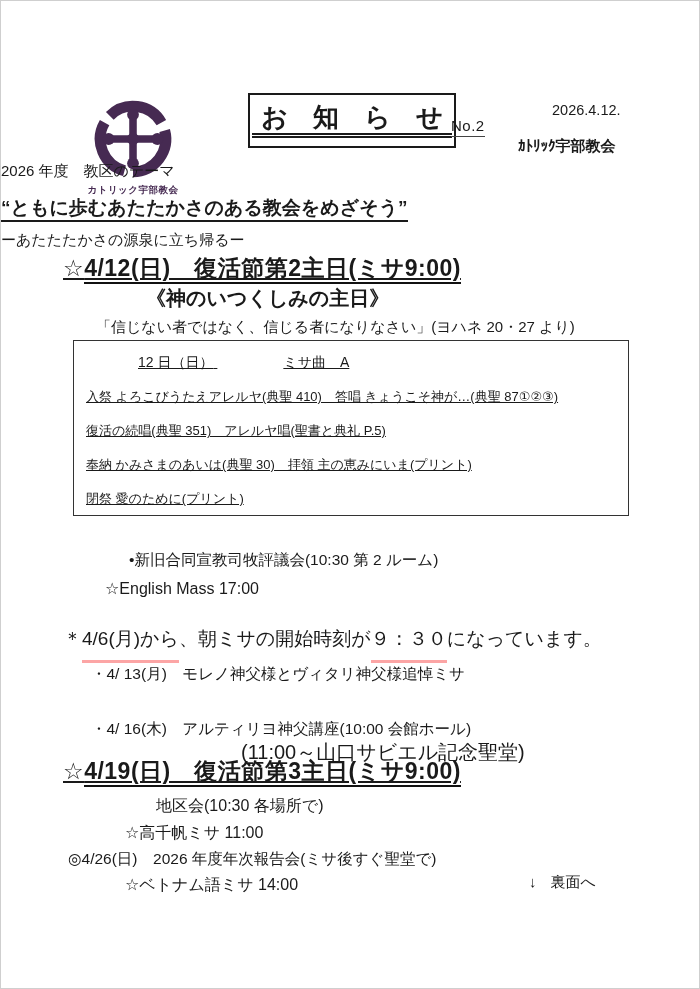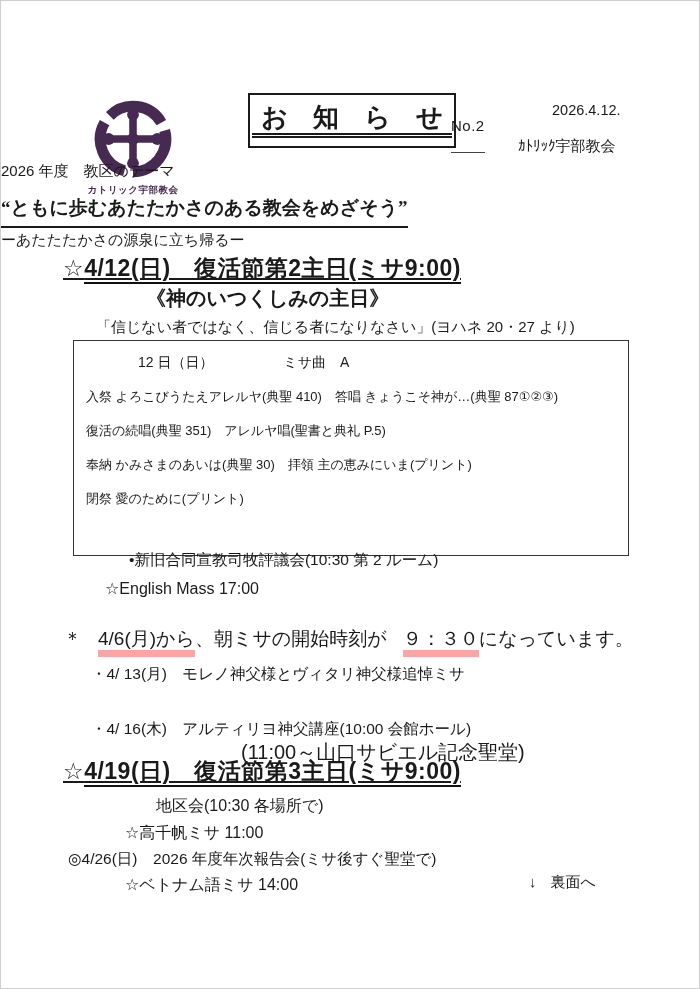--- a/index.html
+++ b/index.html
@@ -17,52 +17,52 @@
   .logo-caption { font-size:9.5px; font-weight:bold; color:#462a52; letter-spacing:0.5px; margin-top:3px; }
 
   .title-box {
     left:247px; top:92px; width:208px; height:55px;
     border:2px solid #1a1a1a; display:flex; align-items:center; justify-content:center;
   }
   .title-text {
     font-size:26px; font-weight:bold; letter-spacing:9px; text-indent:9px;
     border-bottom:5px double #1a1a1a; padding-bottom:2px; line-height:1.1;
   }
-  .issue-no { left:450px; top:116px; font-size:15px; border-bottom:1px solid #444; padding-bottom:18px; letter-spacing:0.5px; }
+  .issue-no { left:450px; top:116px; font-size:15px; border-bottom:1px solid #444; padding-bottom:2px; letter-spacing:0.5px; }
   .issue-date { left:551px; top:101px; font-size:14.5px; }
-  .church-right { left:517px; top:136px; font-size:15px; font-weight:400; }
+  .church-right { left:517px; top:136px; font-size:15px; font-weight:700; }
 
   
   .center { left:0; right:0; text-align:left; }
   .theme-label { top:161px; font-size:15px; }
   .theme-slogan-row { top:194px; }
-  .theme-slogan { font-size:19px; font-weight:bold; border-bottom:2px solid #1a1a1a; padding-bottom:8px;font-family:Liberation Serif, serif; }
+  .theme-slogan { font-size:19px; font-weight:bold; border-bottom:2px solid #1a1a1a; padding-bottom:2px; }
   .theme-sub { top:230px; font-size:15px; }
 
   
   .h1 { font-size:23px; font-weight:800; letter-spacing:0.5px;text-decoration:underline; }
   .h1 .u { border-bottom:2.5px solid #111; padding-bottom:1px; }
   .h1-412 { left:62px; top:252px; }
   .sub-412 { left:145px; top:284px; font-size:20px; font-weight:800; }
   .scripture { left:95px; top:317px; font-size:15px; }
 
   
   .mass-box {
-    left:72px; top:339px; width:556px; height:216px;
-    border:1px solid #333; padding:13px 12px;
+    left:72px; top:339px; width:556px; height:176px;
+    border:1px solid #333; padding:13px 12px;text-decoration:underline;
   }
   .mass-box .row { font-size:13px; margin-bottom:16px; white-space:nowrap; }
   .mass-box .row1 { padding-left:52px; font-size:14px; }
   .mass-box .setting { margin-left:66px; }
 
   .note1 { left:128px; top:549px; font-size:15.5px; }
   .note2 { left:104px; top:578px; font-size:16px; }
 
   .notice { left:62px; top:625px; font-size:19px; }
-  .notice .u { border-bottom:7px solid #fca5a5; padding-bottom:1px;margin-left:16px; }
+  .notice .u { border-bottom:3px solid #fca5a5; padding-bottom:11px; }
 
   .ev1  { left:90px;  top:663px; font-size:15.5px; }
   .ev1b { left:240px; top:692px; font-size:20px;margin-top:46px; }
   .ev2  { left:90px;  top:718px; font-size:15.5px; }
 
   .h1-419 { left:62px; top:755px; }
   .l419-1 { left:155px; top:795px; font-size:16px; }
   .l419-2 { left:124px; top:822px; font-size:16px; }
   .l419-3 { left:67px;  top:848px; font-size:15.5px; }
   .l419-4 { left:124px; top:874px; font-size:16px; }

